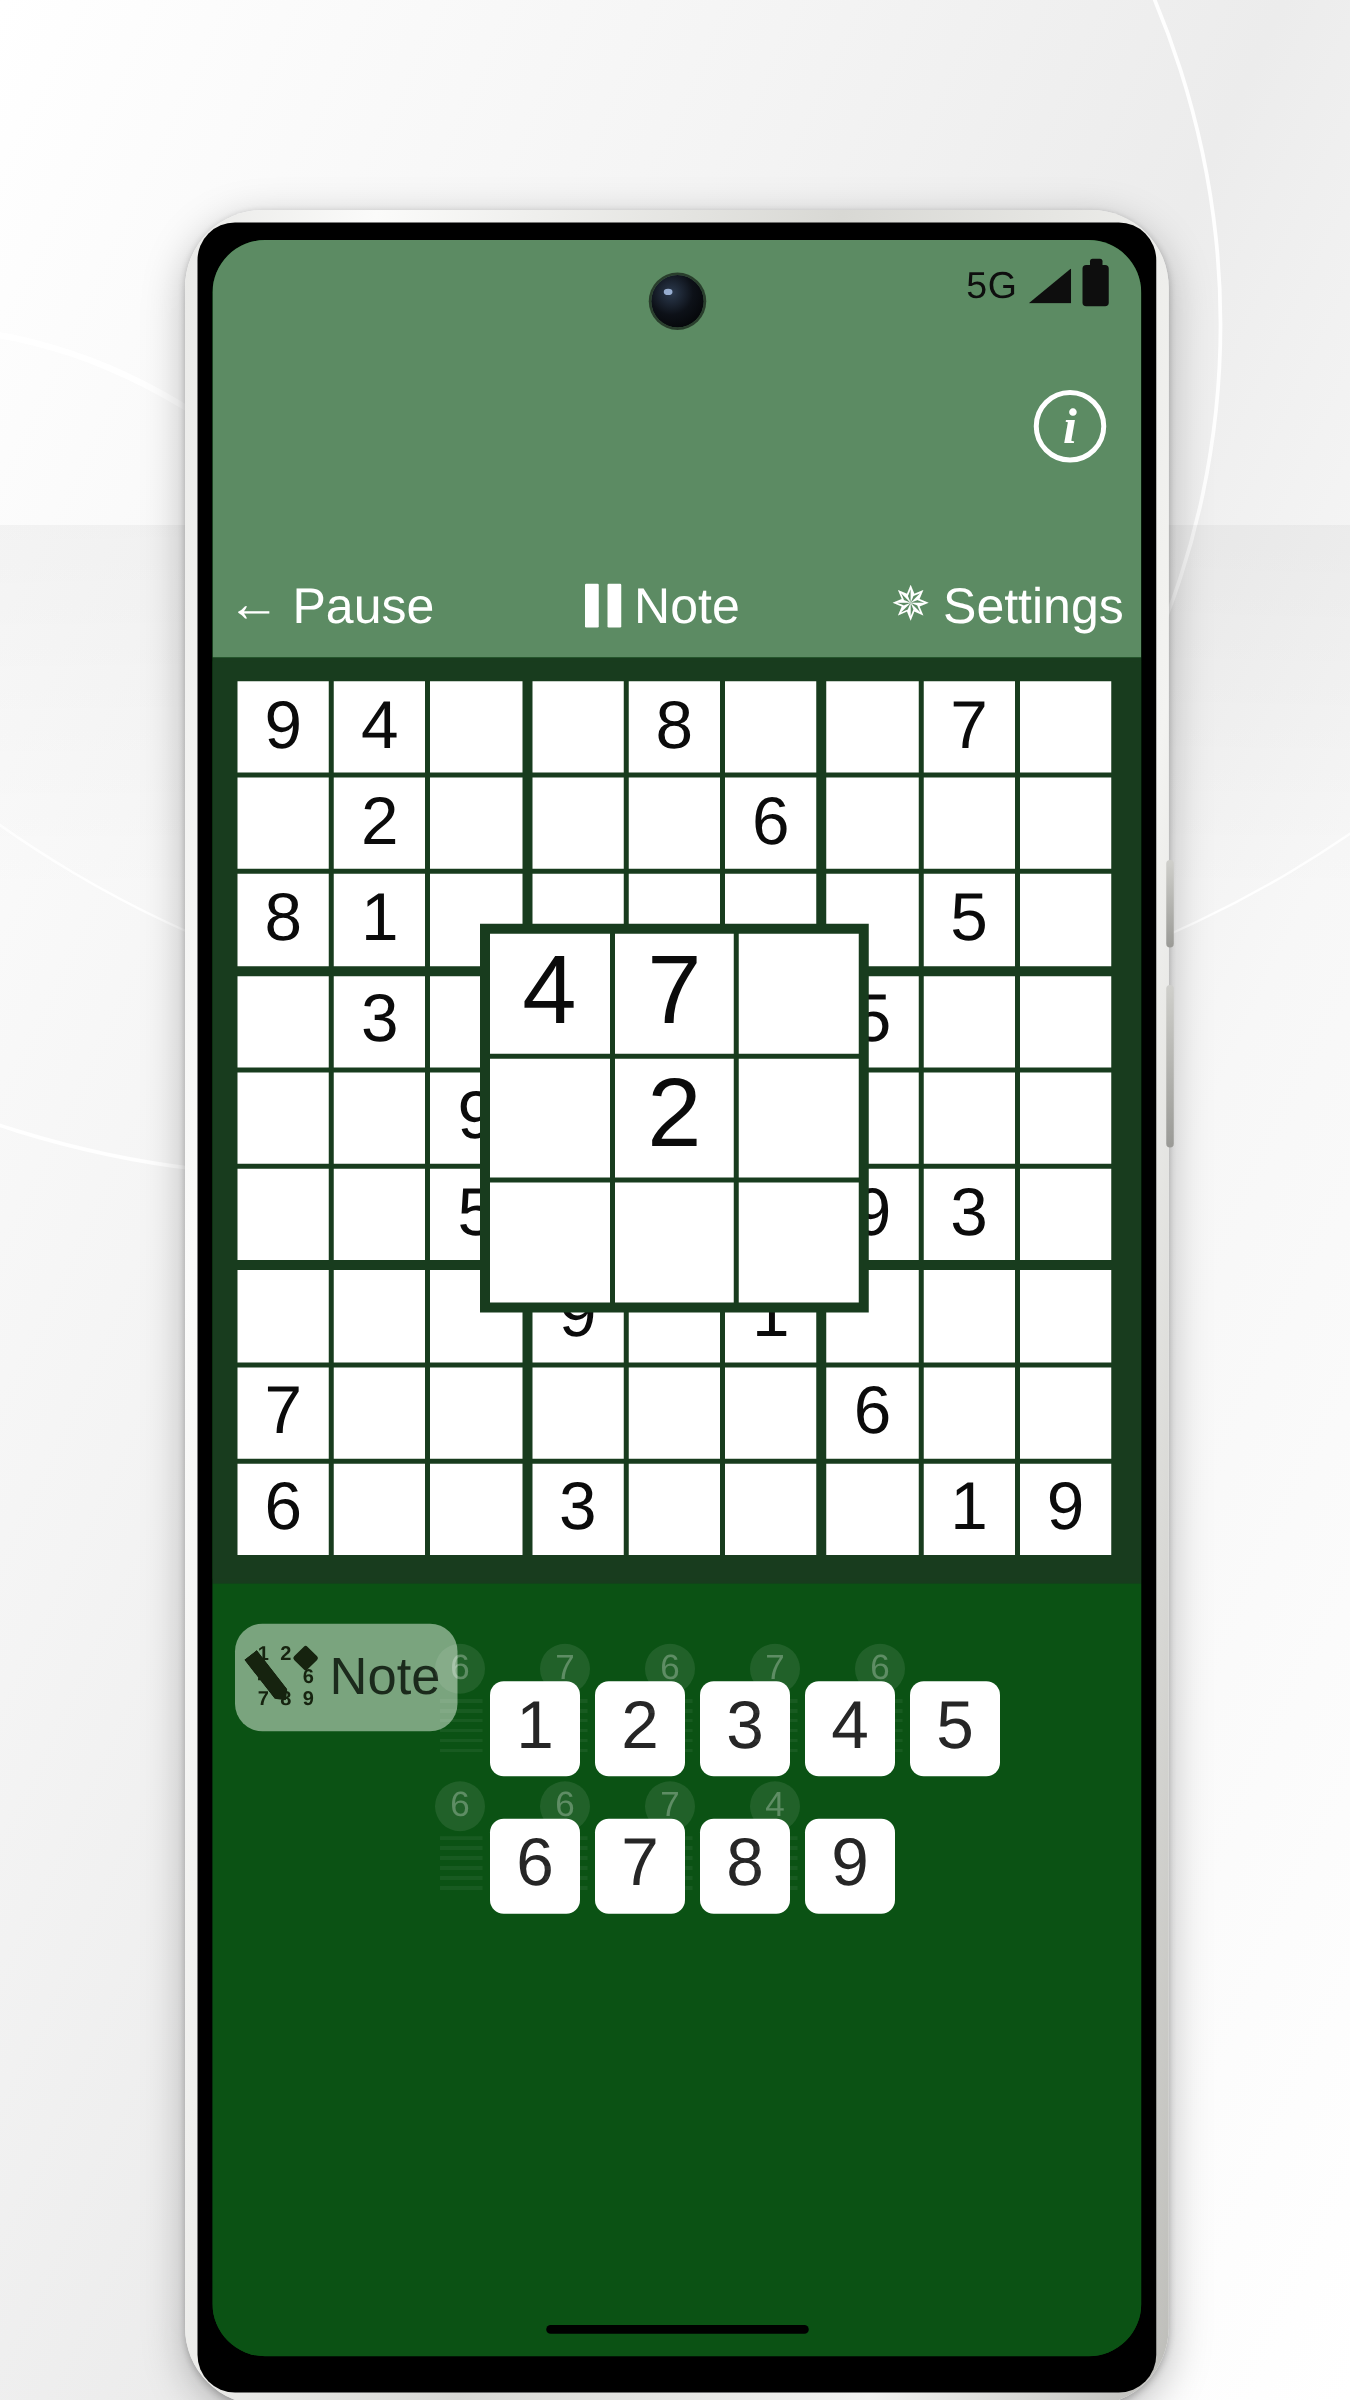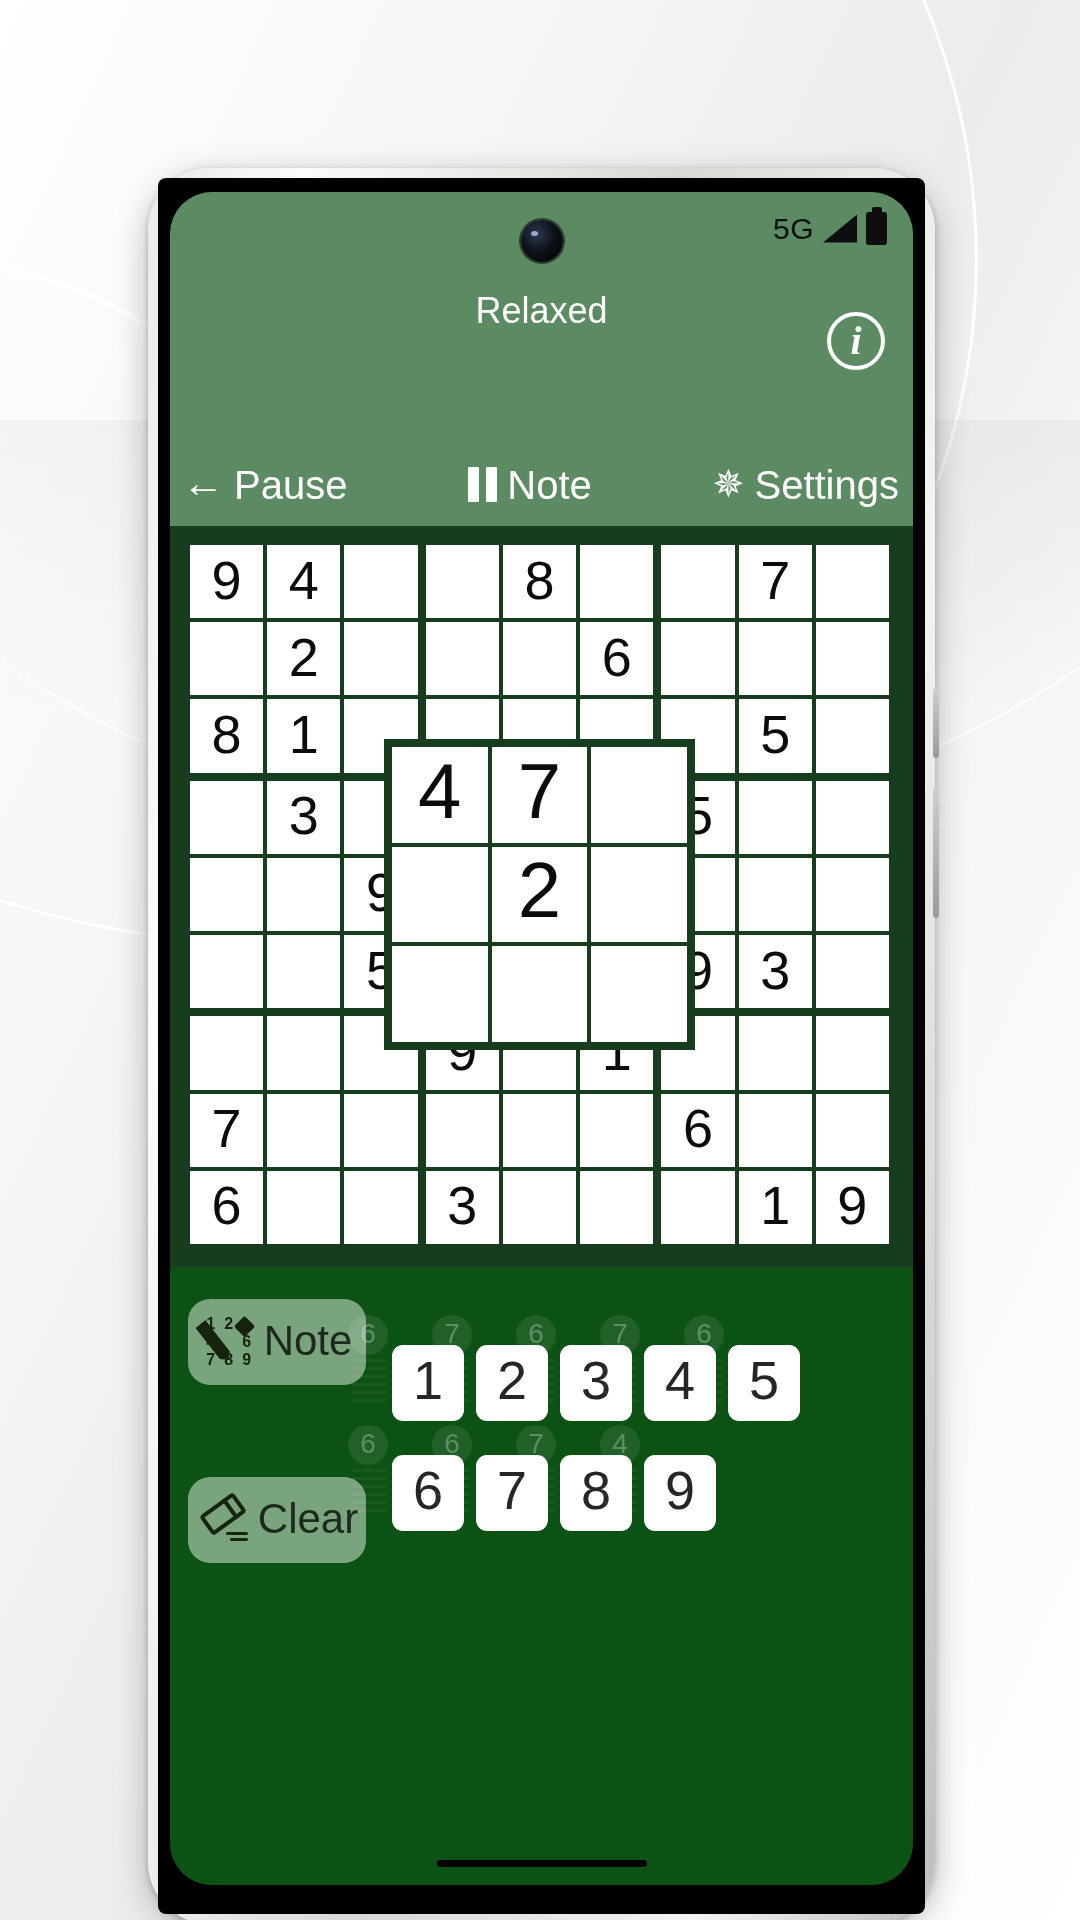--- a/index.html
+++ b/index.html
@@ -59,21 +59,21 @@
     height: 1756px;
     border-radius: 62px;
     background: linear-gradient(100deg,#e9e9e7 0%,#fbfbfa 14%,#d8d8d4 48%,#f3f3f1 78%,#bdbdb9 100%);
     box-shadow: 0 10px 34px rgba(0,0,0,0.26), 0 2px 6px rgba(0,0,0,0.22);
     padding: 10px;
   }
   #phone-inner {
     position: relative;
     width: 100%;
     height: 100%;
-    border-radius: 8px;
+    border-radius: 30px;
     background: #000;
     padding: 14px 12px 29px 12px;
     overflow: hidden;
   }
   
   .side-btn {
     position: absolute;
     right: -4px;
     width: 6px;
     background: linear-gradient(180deg,#cfcfcb,#9a9a96);
@@ -472,21 +472,20 @@
 
           <div id="header">
             <div id="camera"></div>
 
             <div id="statusbar">
               <div class="net">5G</div>
               <div class="ic-signal"></div>
               <div class="ic-battery"></div>
             </div>
 
-            <div id="mode-label">Relaxed</div>
 
             <div id="info-btn">i</div>
 
             <div id="toolbar">
               <div class="tb-item" id="tb-menu">
                 <span class="ic-back">←</span>
                 <span>Pause</span>
               </div>
               <div class="tb-item" id="tb-pause">
                 <span class="ic-pause">
@@ -794,28 +793,20 @@
                     <b>8</b>
                     <b>9</b>
                   </span>
                 <span class="pencil"></span>
                 <span class="nib"></span>
               </span>
               <span class="lbl">Note</span>
             </div>
 
 
-            <div class="pill" id="btn-clear">
-              <span class="ic-clear">
-                <span class="er"></span>
-                <span class="ln l1"></span>
-                <span class="ln l2"></span>
-              </span>
-              <span class="lbl">Clear</span>
-            </div>
 
             <div id="numpad">
                 <div class="tick" style="left: 182px; top: 92px;"></div>
                 <div class="badge" style="left: 178px; top: 48px;">
                   <span>6</span>
                 </div>
                 <div class="numkey" style="left: 222px; top: 78px;">
                   <span>1</span>
                 </div>
                 <div class="tick" style="left: 266px; top: 92px;"></div>

